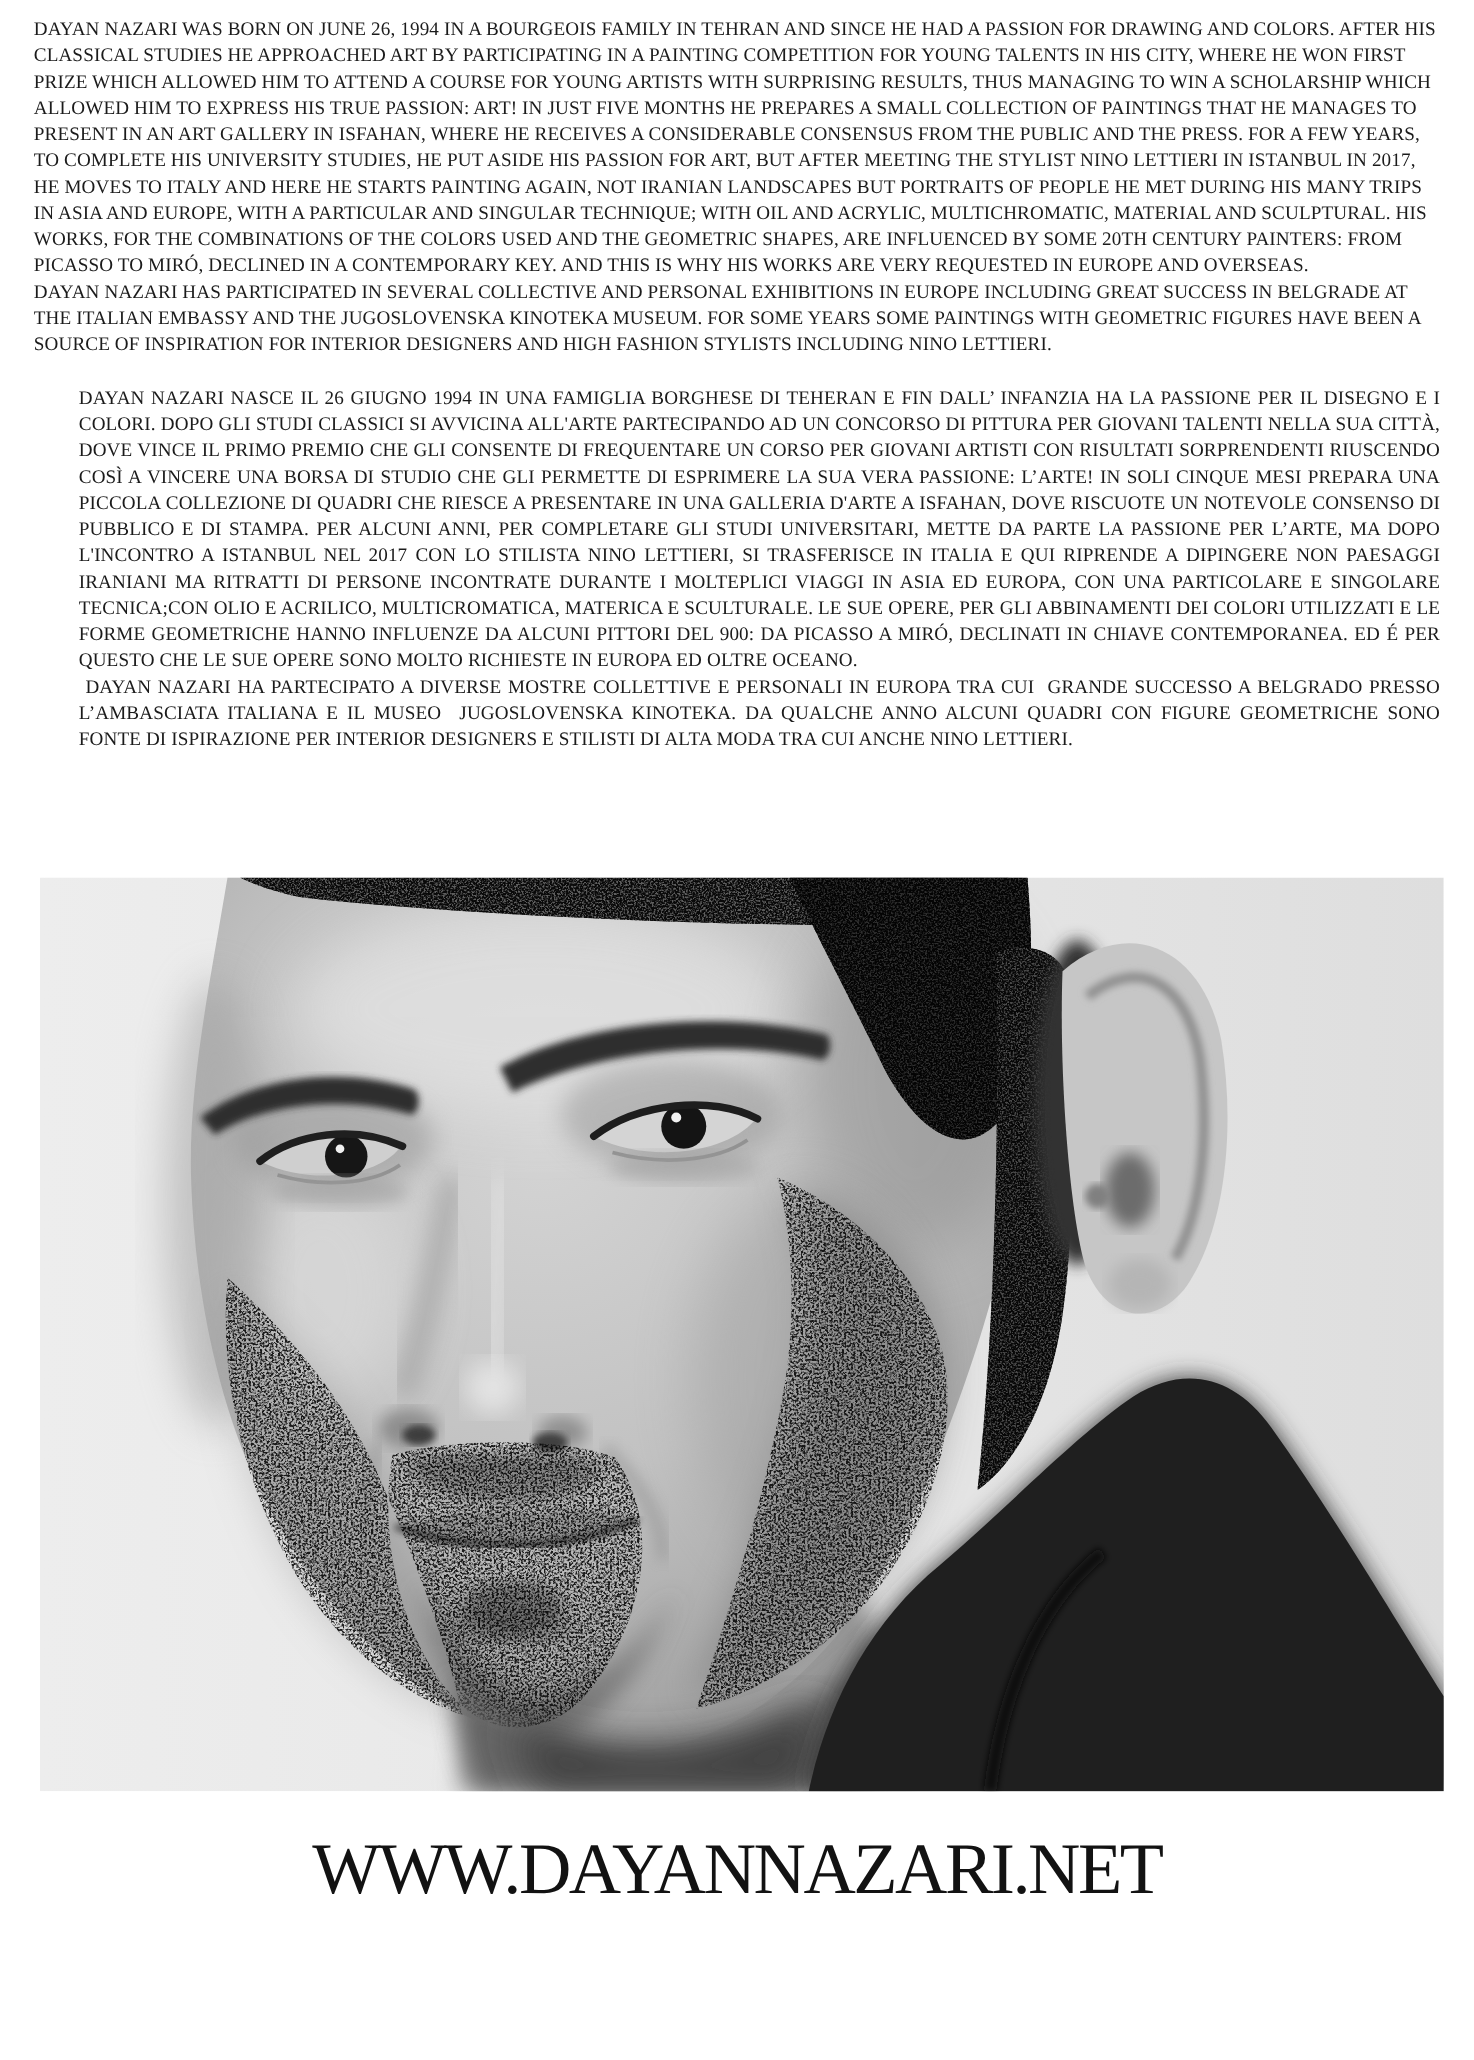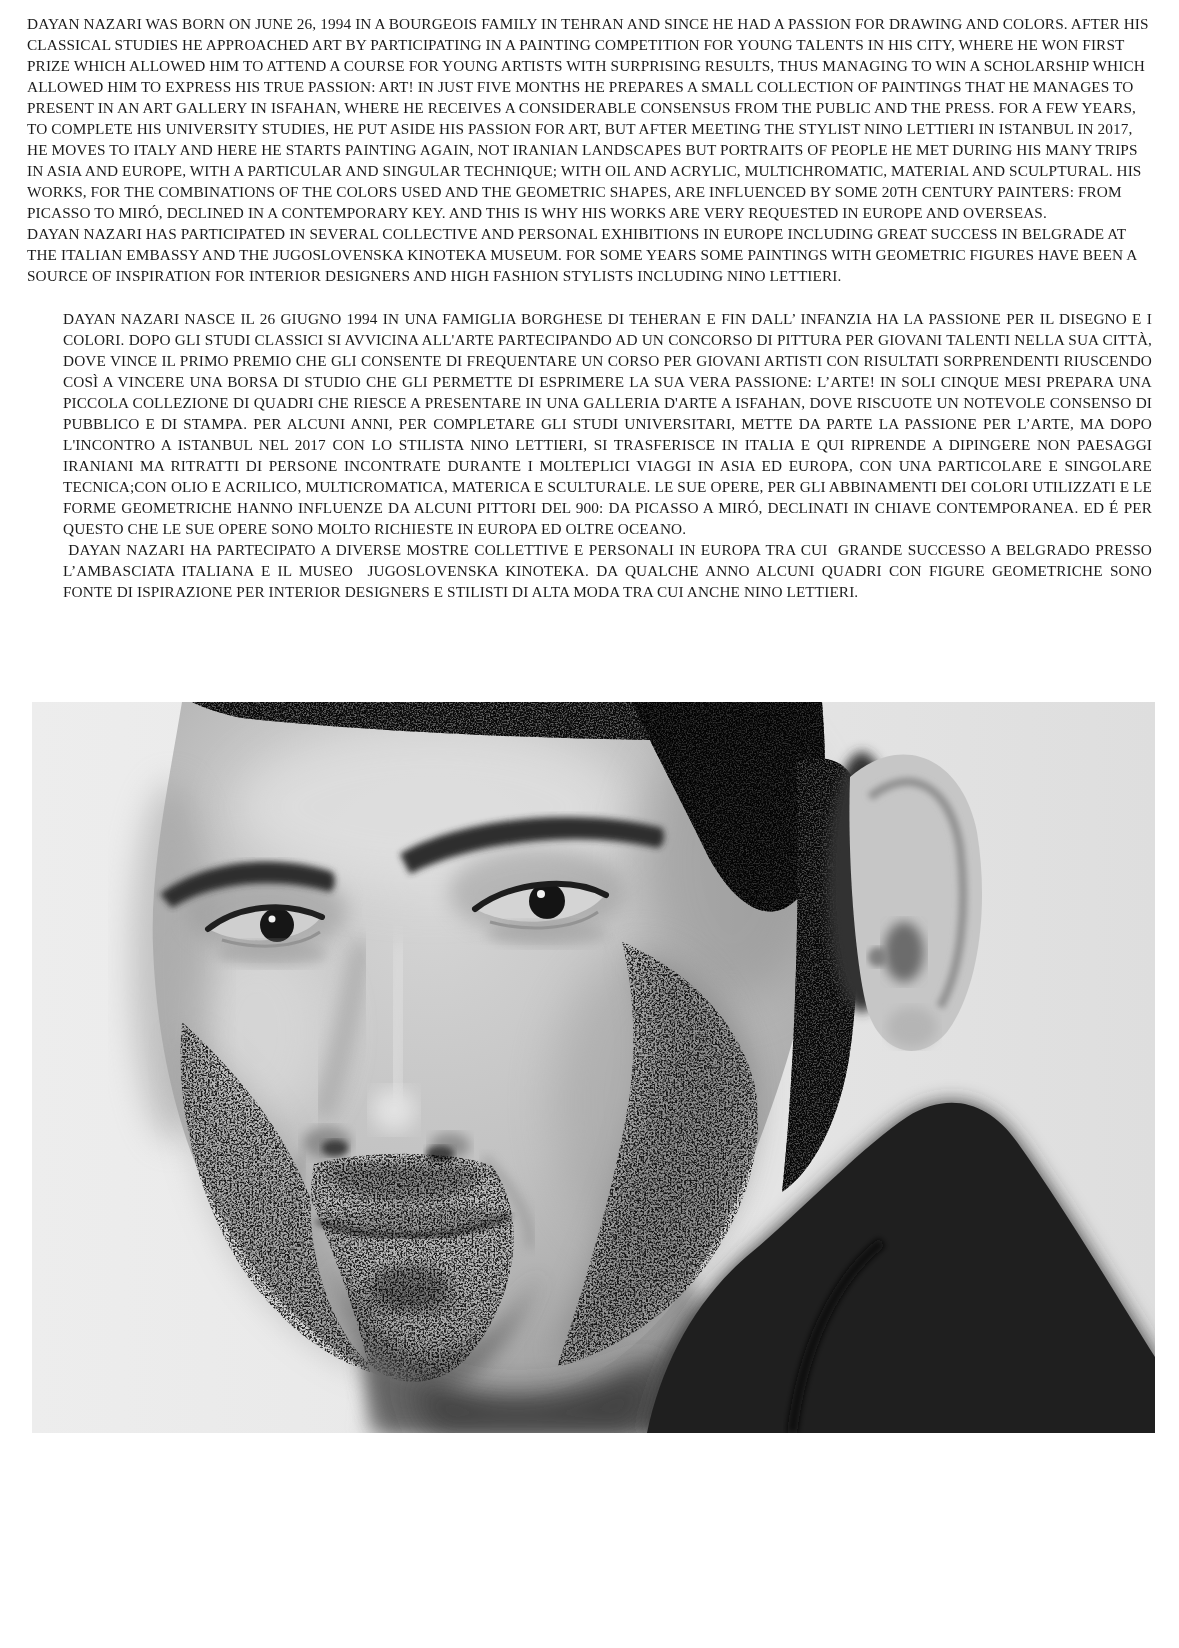--- a/index.html
+++ b/index.html
@@ -211,14 +211,15 @@
 
         <g>
           <path d="M615,731 C630,660 665,595 720,550 C770,508 830,445 875,415 C915,390 955,398 985,440 C1035,510 1085,595 1123,655 L1123,731 Z" fill="#333333" filter="url(#b10)"></path>
           <path d="M615,731 C630,660 665,595 720,550 C770,508 830,445 875,415 C915,390 955,398 985,440 C1035,510 1085,595 1123,655 L1123,731 Z" fill="#1f1f1f"></path>
           <path d="M760,731 C770,650 800,580 850,540" stroke="#0d0d0d" stroke-width="10" fill="none" filter="url(#b3)"></path>
         </g>
       </g>
     </svg>
   </figure>
 
+  <div class="site">WWW.DAYANNAZARI.NET</div>
 
 </div>
 
 </body></html>

